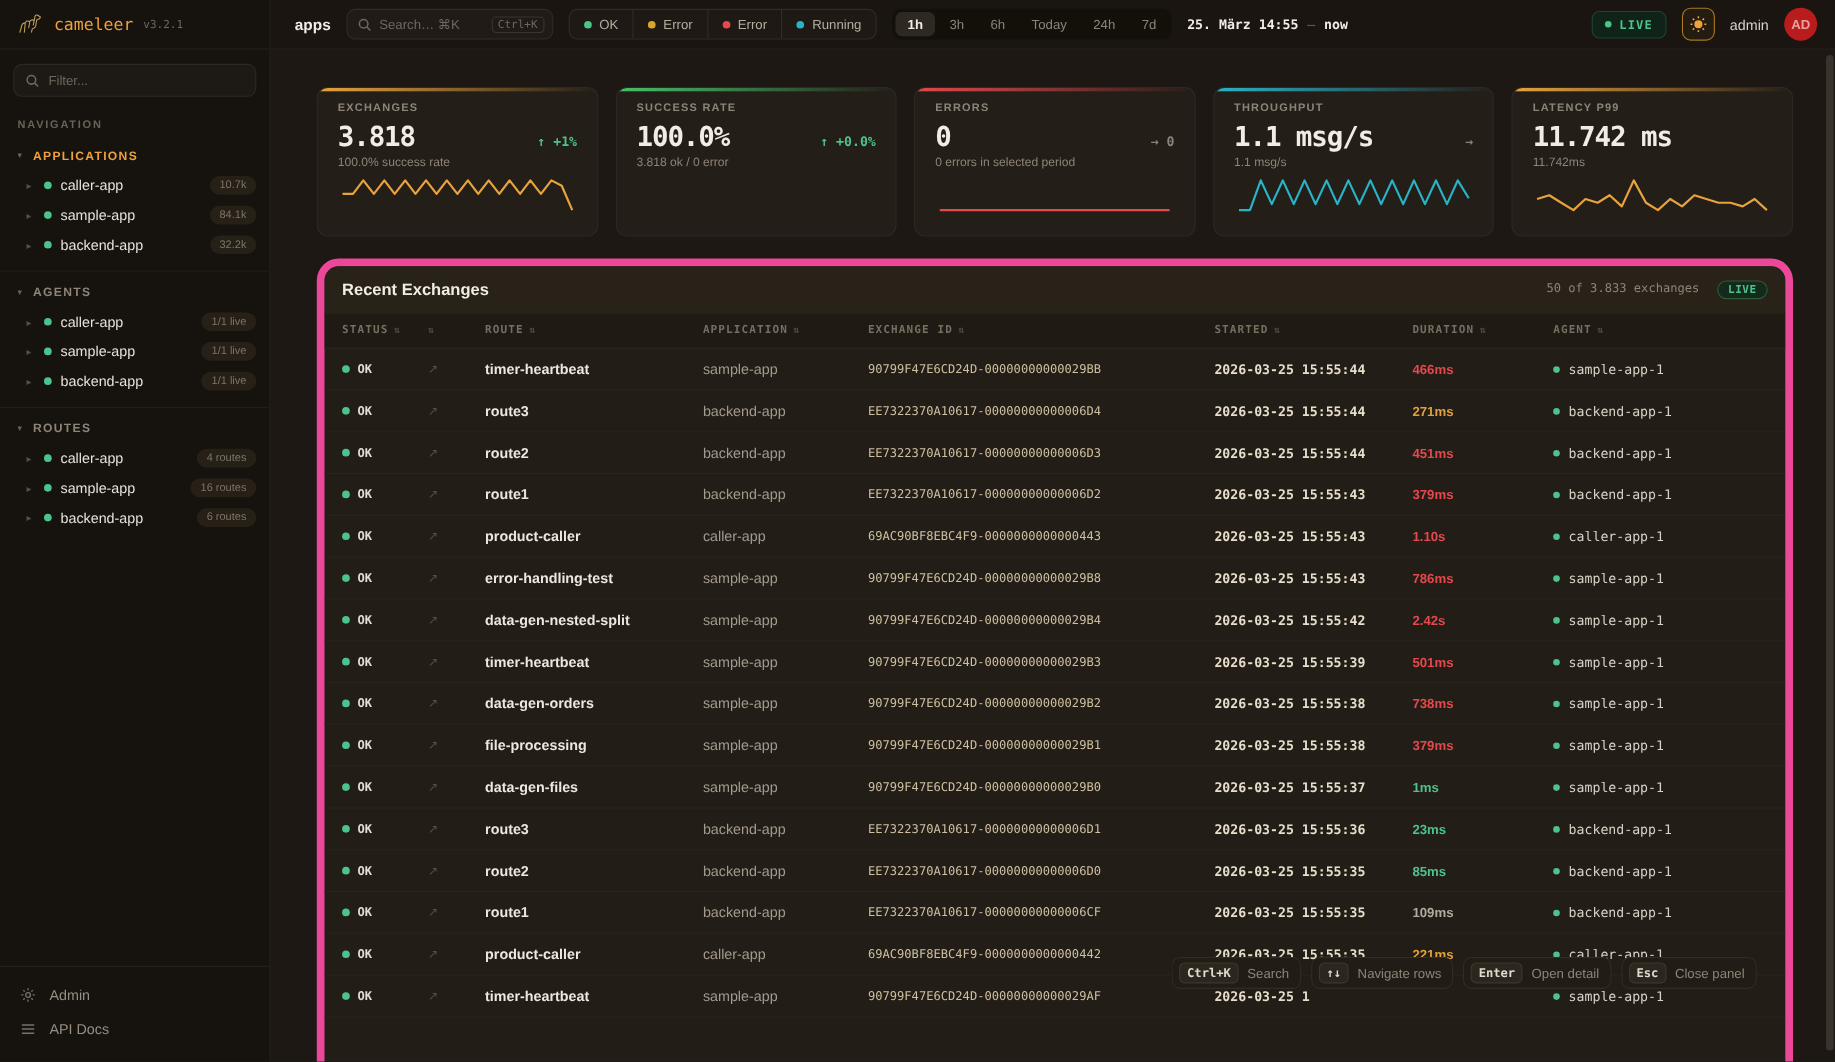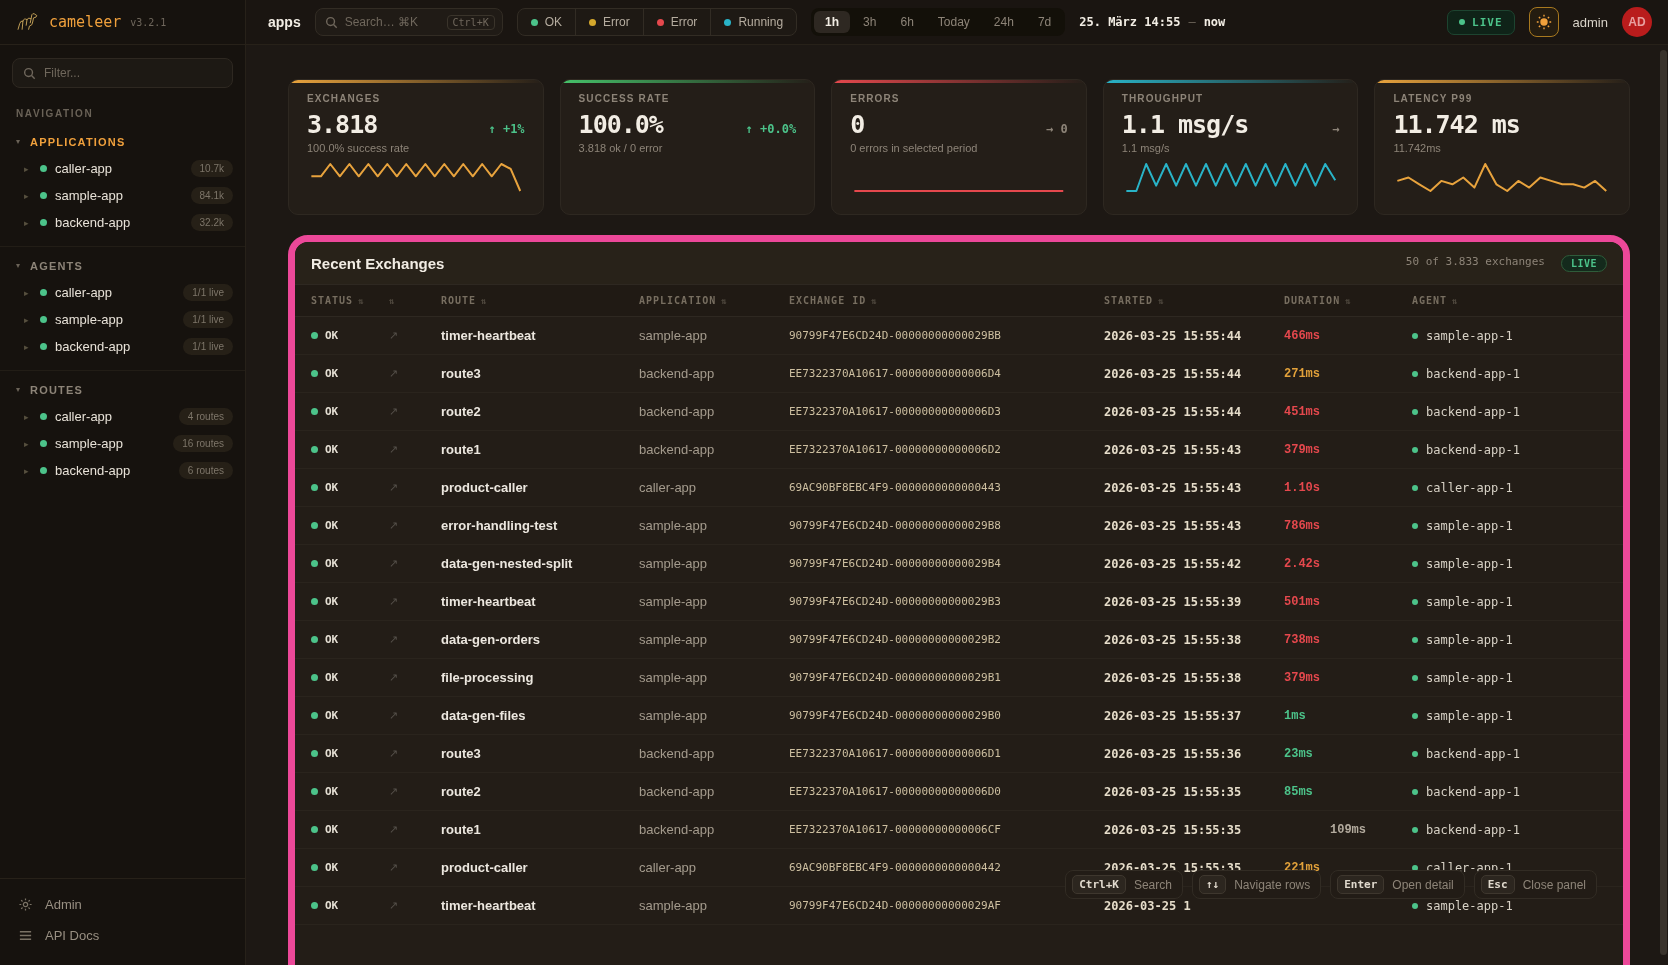--- a/index.html
+++ b/index.html
@@ -48,21 +48,21 @@
   .tb-spacer { flex:1; }
   .live-badge { display:flex; align-items:center; gap:7px; background:#0f2318; border:1px solid #1d4430; border-radius:7px; padding:5px 11px; cursor:pointer; }
   .live-badge .ldot { width:6px; height:6px; border-radius:50%; background:#4cc38a; }
   .live-badge .ltxt { font-family:"DejaVu Sans Mono", monospace; font-size:11px; font-weight:bold; color:#4cc38a; letter-spacing:1px; }
   .theme-btn { width:30px; height:30px; border:1px solid #a8791f; border-radius:8px; background:#241c10; display:flex; align-items:center; justify-content:center; cursor:pointer; }
   .username { font-size:13px; color:#d8d2c8; }
   .avatar { width:30px; height:30px; border-radius:50%; background:#b91c1c; color:#e8a0a0; font-size:12px; font-weight:bold; display:flex; align-items:center; justify-content:center; cursor:pointer; }
 
   
   .main { position:absolute; left:246px; top:45px; right:0; bottom:0; overflow:hidden; padding:34px 38px 0 42px; }
-  .cards { display:flex; gap:16px; }
+  .cards { display:flex; gap:16px;justify-content:center; }
   .card { flex:1; height:136px; background:#241e18; border:1px solid #2e2821; border-radius:10px; padding:13px 18px 10px; position:relative; overflow:hidden; }
   .card::before { content:""; position:absolute; left:0; top:0; right:0; height:3px; background:var(--accent-grad); }
   .card-label { font-size:10px; font-weight:bold; letter-spacing:1.1px; color:#8d8478; }
   .card-valrow { display:flex; align-items:baseline; justify-content:space-between; margin-top:6px; }
   .card-value { font-family:"DejaVu Sans Mono", monospace; font-weight:bold; font-size:25px; color:#f2ede4; letter-spacing:-1px; }
   .card-delta { font-family:"DejaVu Sans Mono", monospace; font-size:12px; font-weight:bold; }
   .card-delta.green { color:#4cc38a; } .card-delta.gray { color:#8d8478; }
   .card-sub { font-size:11px; color:#8d8478; margin-top:3px; }
   .spark { display:block; width:100%; height:38px; margin-top:4px; }
 
@@ -78,22 +78,22 @@
   .th { display:flex; align-items:center; gap:5px; font-family:"DejaVu Sans Mono", monospace; font-size:10px; font-weight:bold; letter-spacing:1px; color:#776e60; cursor:pointer; }
   .sorticon { font-size:9px; color:#50493f; }
   .trow { height:38px; border-bottom:1px solid #2a241d; cursor:pointer; }
   .c-status { display:flex; align-items:center; gap:7px; font-family:"DejaVu Sans Mono", monospace; font-size:11px; font-weight:bold; color:#e4ded3; }
   .sdot { width:7px; height:7px; border-radius:50%; background:#4cc38a; }
   .c-arrow { font-size:11px; color:#55504a; }
   .c-route { font-size:13px; font-weight:bold; color:#ece7df; }
   .c-app { font-size:13px; color:#a49b8d; }
   .c-id { font-family:"DejaVu Sans Mono", monospace; font-size:11px; color:#cdbfa0; }
   .c-start { font-family:"DejaVu Sans Mono", monospace; font-size:12px; font-weight:bold; color:#e6ddca; }
-  .c-dur { font-family:Liberation Mono, monospace; font-size:12px; font-weight:bold; }
-  .c-dur.red { color:#e5484d; } .c-dur.amber { color:#e2a13a; } .c-dur.green { color:#4cc38a; } .c-dur.neutral { color:#b3ab9e;text-align:center; }
+  .c-dur { font-family:Liberation Sans, sans-serif; font-size:12px; font-weight:bold; }
+  .c-dur.red { color:#e5484d; } .c-dur.amber { color:#e2a13a; } .c-dur.green { color:#4cc38a; } .c-dur.neutral { color:#b3ab9e; }
   .c-agent { display:flex; align-items:center; gap:8px; font-family:"DejaVu Sans Mono", monospace; font-size:12px; color:#d8d2c6; }
   .adot { width:6px; height:6px; border-radius:50%; background:#4cc38a; }
 
   
   .shortcuts { position:fixed; right:71px; bottom:66px; display:flex; gap:9px; }
   .sc-pill { display:flex; align-items:center; gap:8px; background:#221c16; border:1px solid #322c24; border-radius:8px; padding:4px 10px 4px 6px; }
   .sc-key { font-family:"DejaVu Sans Mono", monospace; font-size:11px; font-weight:bold; color:#e0d9cd; background:#2c261f; border:1px solid #3e372e; border-radius:5px; padding:2px 6px; }
   .sc-lbl { font-size:12px; color:#8d8478; }
 
   

